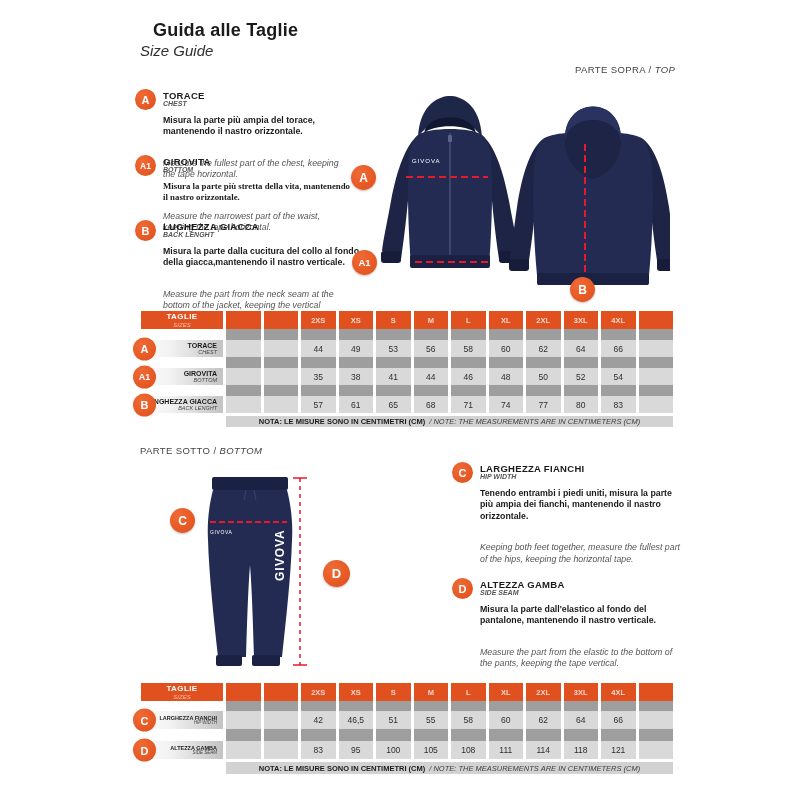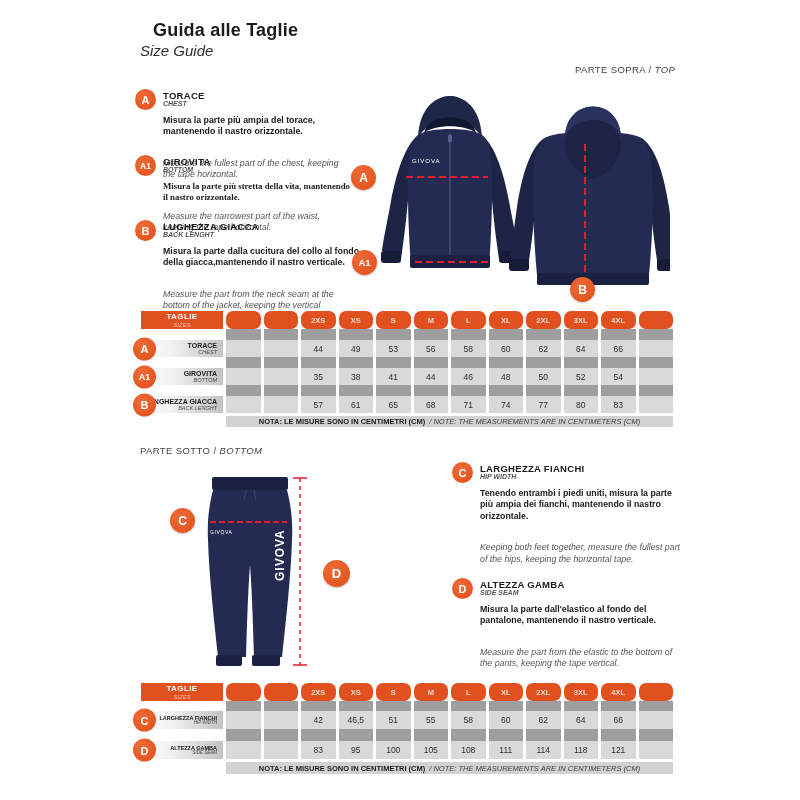--- a/index.html
+++ b/index.html
@@ -49,21 +49,21 @@
   .size-table {
     position:absolute; left:127px; width:546px;
     display:grid; grid-template-columns:96px repeat(12, 1fr);
     column-gap:3px; row-gap:0;
   }
   #table-top    { top:311px; grid-template-rows:18px 11px 17px 11px 17px 11px 17px 14px; }
   #table-bottom { top:683px; grid-template-rows:18px 10px 18px 12px 18px 15px; }
 
   .cell { position:relative; }
   .th { background:#e1501f; display:flex; align-items:center; justify-content:center;
-        color:rgba(255,255,255,.78); font-size:7.5px; font-weight:bold;border-radius:7px; }
+        color:rgba(255,255,255,.78); font-size:7.5px; font-weight:bold; }
   .th-label { background:transparent; padding-left:14px; }
   .th-inner { background:#e1501f; height:100%; width:100%;
         display:flex; flex-direction:column; align-items:center; justify-content:center; }
   .th-it { color:#fff; font-size:8px; font-weight:bold; letter-spacing:.4px; line-height:1; }
   .th-en { color:rgba(255,255,255,.6); font-size:6px; font-style:italic; line-height:1; margin-top:1px; }
 
   .sp { background:#9e9e9e; }
   .sp-label { background:#fff; }
   .val { background:#d9d9d9; display:flex; align-items:center; justify-content:center;
          font-size:8.5px; color:#2e2e2e; }

